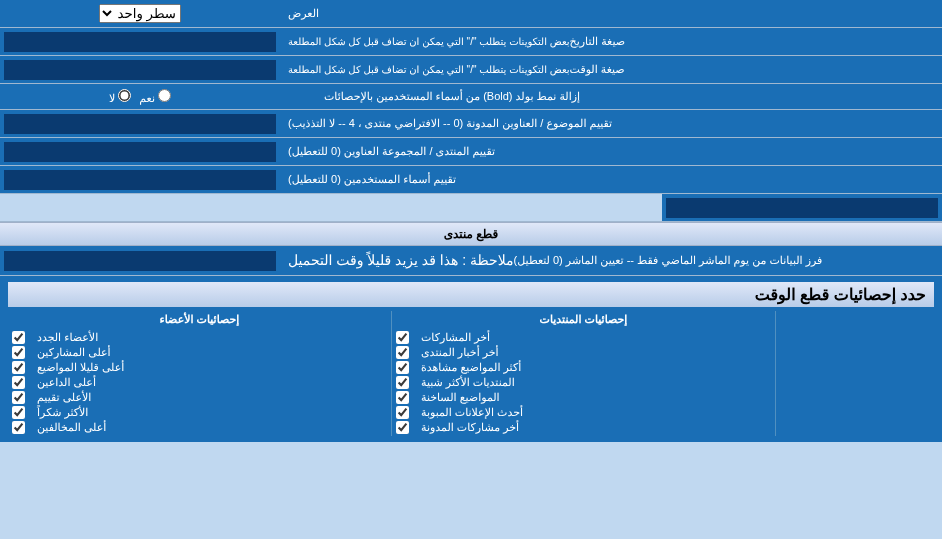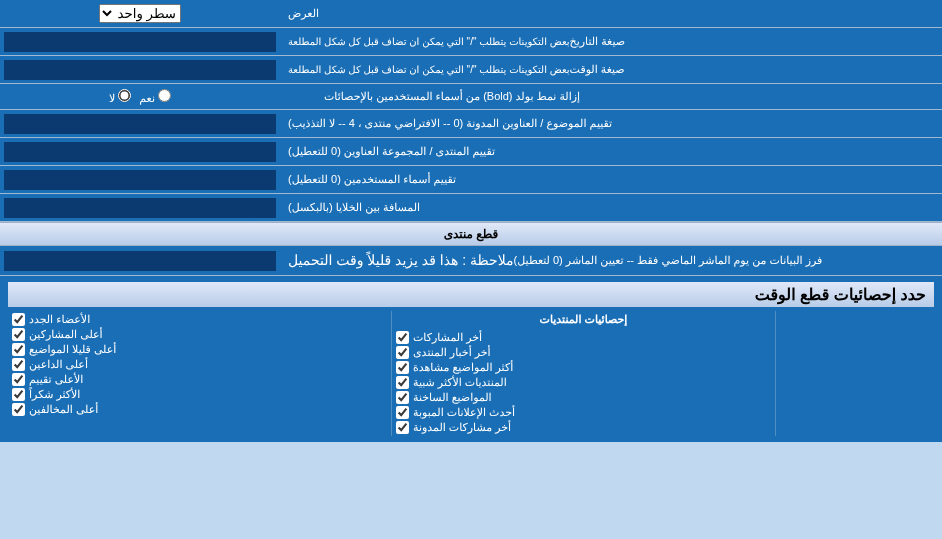--- a/index.html
+++ b/index.html
@@ -132,21 +132,21 @@
     }
 
     .checkbox-col:last-child {
       border-left: none;
     }
 
     .checkbox-item {
       display: flex;
       align-items: center;
       justify-content: flex-end;
-      gap: 4px;
+      gap: 12px;
       color: #fff;
       font-size: 11px;
       direction: rtl;
     }
 
     .checkbox-item input[type="checkbox"] {
       accent-color: #fff;
     }
   </style>
 </head>
@@ -204,21 +204,20 @@
   </div>
 
   <div class="row">
     <div class="row-label">تقييم أسماء المستخدمين (0 للتعطيل)</div>
     <div class="row-input">
       <input type="text" style="">
     </div>
   </div>
 
   <div class="row">
-    <div class="row-label">المسافة بين الخلايا (بالبكسل)</div>
     <div class="row-input">
       <input type="text" style="">
     </div>
   </div>
 
   <div class="section-header">
     <span>قطع منتدى</span>
   </div>
 
   <div class="row">
@@ -266,20 +265,21 @@
           <span>أحدث الإعلانات المبوبة</span>
           <input type="checkbox" checked="" style="">
         </div>
         <div class="checkbox-item">
           <span>أخر مشاركات المدونة</span>
           <input type="checkbox" checked="" style="">
         </div>
       </div>
 
       <div class="checkbox-col">
+        <div style="color:#fff; font-weight:bold; font-size:11px; text-align:center; margin-bottom:3px;">إحصائيات الأعضاء</div>
         <div class="checkbox-item">
           <span>الأعضاء الجدد</span>
           <input type="checkbox" checked="" style="">
         </div>
         <div class="checkbox-item">
           <span>أعلى المشاركين</span>
           <input type="checkbox" checked="" style="">
         </div>
         <div class="checkbox-item">
           <span>أعلى قليلا المواضيع</span>

